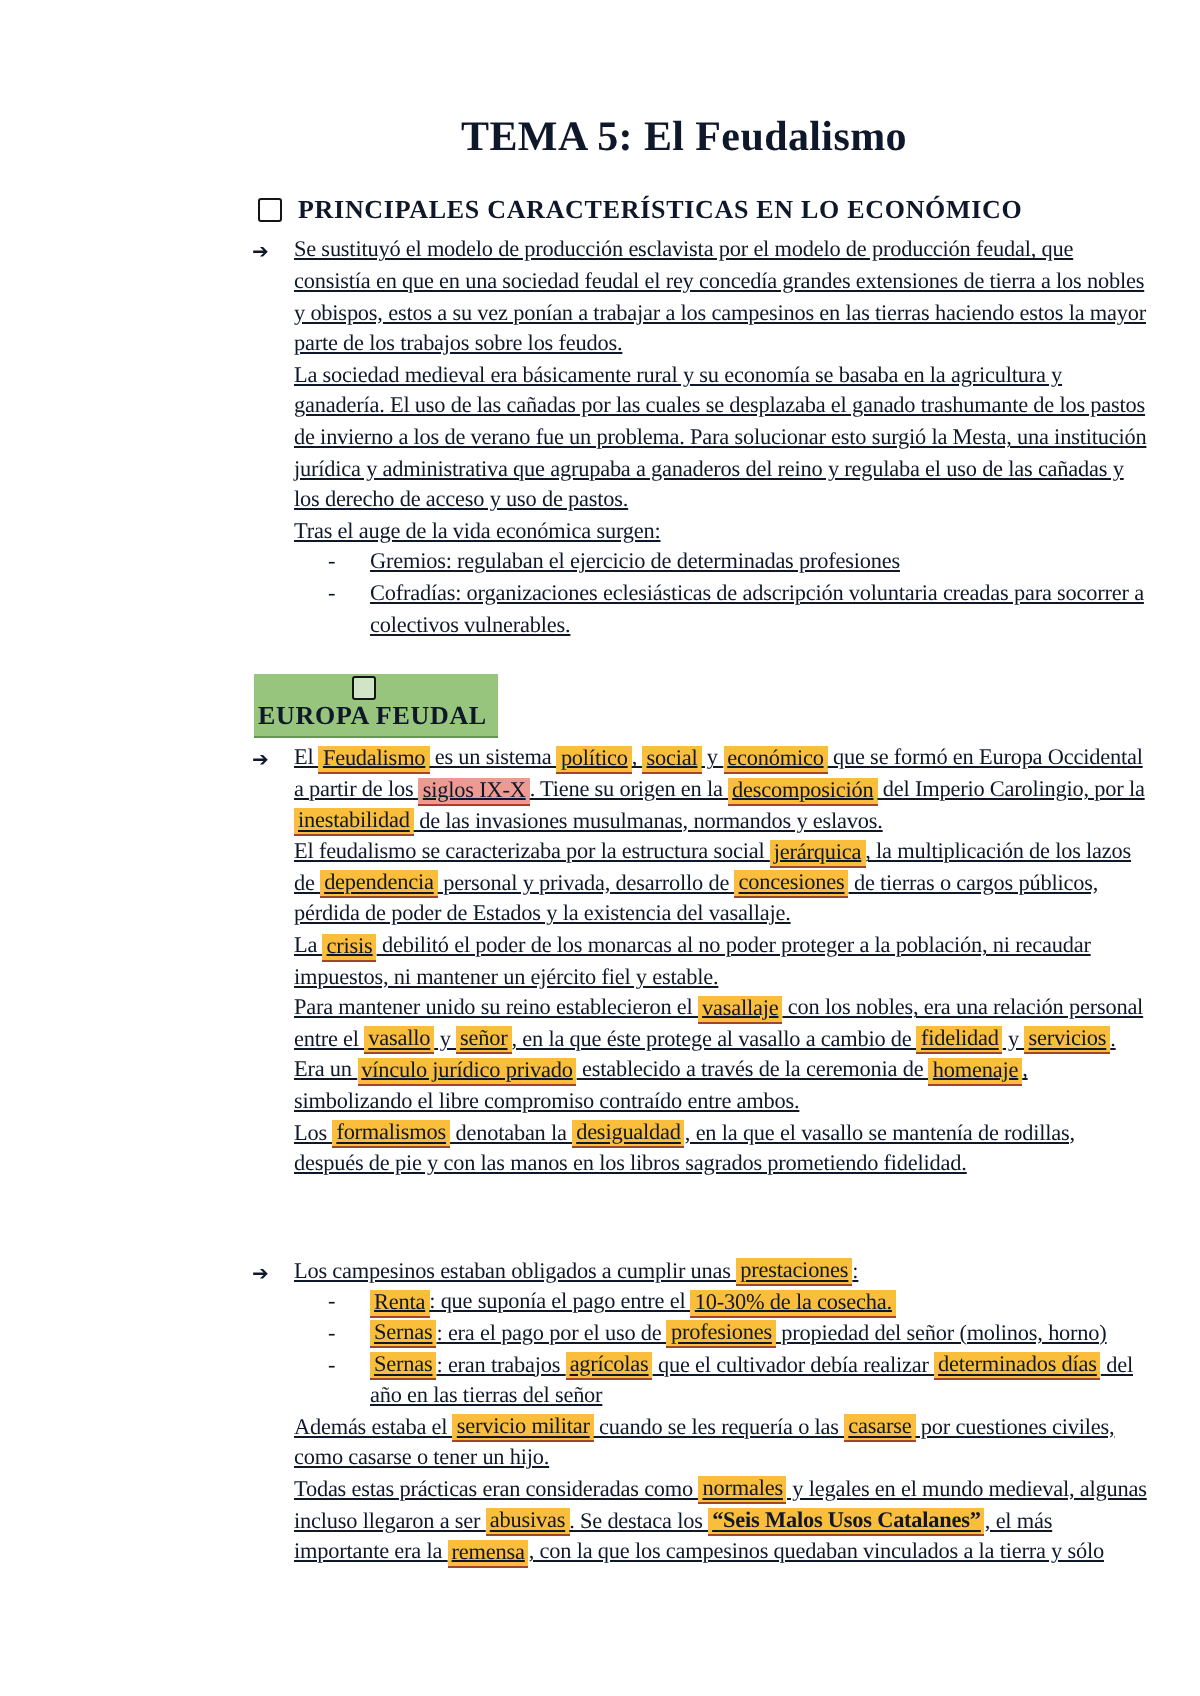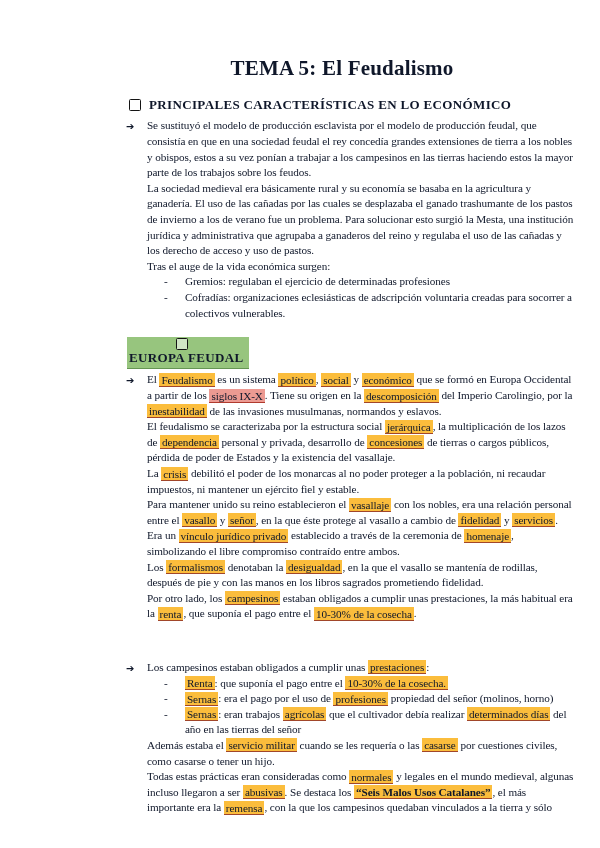--- a/index.html
+++ b/index.html
@@ -7,21 +7,21 @@
     width:600px;height:848px;background:#ffffff;overflow:hidden;position:relative;
     font-family:"Liberation Serif","DejaVu Serif",serif;
     color:#0f172a;
     padding-left:42px;
   }
   .title{
     margin:0;padding-top:57px;text-align:center;
     font-size:21px;font-weight:700;letter-spacing:0.2px;line-height:1.1;
   }
   .content{padding:0 68px 0 85px;}
-  .sec{margin-top:16px;}
+  .sec{margin-top:16px;text-decoration:underline;}
   .sec.gap-lg{margin-top:38px;}
   .sec-header{
     font-size:13px;font-weight:700;letter-spacing:0.35px;
     margin:0 0 3px 0;line-height:1.25;
   }
   .band{display:inline-flex;align-items:center;padding:1px 6px 2px 2px;}
   .band-light{background:var(--band-light);border-bottom:1.5px solid rgba(40,90,30,0.45);flex-direction:column;}
   .band-dark{background:var(--band-dark);border-bottom:1.5px solid rgba(25,70,20,0.5);}
   .checkbox{
     width:10px;height:10px;border:1.7px solid #141414;border-radius:1.5px;
@@ -61,21 +61,20 @@
       <section class="sec">
         <div class="sec-header"><span class="band band-light">
             <span class="checkbox"></span>
             <span class="sec-label">EUROPA FEUDAL</span>
           </span></div>
         <div class="block arrow-block"><span class="bullet arrow">➔</span>El <mark class="hl hl-y">Feudalismo</mark> es un sistema <mark class="hl hl-y">político</mark>, <mark class="hl hl-y">social</mark> y <mark class="hl hl-y">económico</mark> que se formó en Europa Occidental a partir de los <mark class="hl hl-r">siglos IX-X</mark>. Tiene su origen en la <mark class="hl hl-y">descomposición</mark> del Imperio Carolingio, por la <mark class="hl hl-y">inestabilidad</mark> de las invasiones musulmanas, normandos y eslavos.</div>
         <div class="block cont-block">El feudalismo se caracterizaba por la estructura social <mark class="hl hl-y">jerárquica</mark>, la multiplicación de los lazos de <mark class="hl hl-y">dependencia</mark> personal y privada, desarrollo de <mark class="hl hl-y">concesiones</mark> de tierras o cargos públicos, pérdida de poder de Estados y la existencia del vasallaje.</div>
         <div class="block cont-block">La <mark class="hl hl-y">crisis</mark> debilitó el poder de los monarcas al no poder proteger a la población, ni recaudar impuestos, ni mantener un ejército fiel y estable.</div>
         <div class="block cont-block">Para mantener unido su reino establecieron el <mark class="hl hl-y">vasallaje</mark> con los nobles, era una relación personal entre el <mark class="hl hl-y">vasallo</mark> y <mark class="hl hl-y">señor</mark>, en la que éste protege al vasallo a cambio de <mark class="hl hl-y">fidelidad</mark> y <mark class="hl hl-y">servicios</mark>. Era un <mark class="hl hl-y">vínculo jurídico privado</mark> establecido a través de la ceremonia de <mark class="hl hl-y">homenaje</mark>, simbolizando el libre compromiso contraído entre ambos.</div>
         <div class="block cont-block">Los <mark class="hl hl-y">formalismos</mark> denotaban la <mark class="hl hl-y">desigualdad</mark>, en la que el vasallo se mantenía de rodillas, después de pie y con las manos en los libros sagrados prometiendo fidelidad.</div>
-        <div class="block cont-block">Por otro lado, los <mark class="hl hl-y">campesinos</mark> estaban obligados a cumplir unas prestaciones, la más habitual era la <mark class="hl hl-y">renta</mark>, que suponía el pago entre el <mark class="hl hl-y">10-30% de la cosecha</mark>.</div>
       </section>
       <section class="sec gap-lg">
         <div class="block arrow-block"><span class="bullet arrow">➔</span>Los campesinos estaban obligados a cumplir unas <mark class="hl hl-y">prestaciones</mark>:</div>
         <div class="block dash-block"><span class="bullet dash">-</span><mark class="hl hl-y">Renta</mark>: que suponía el pago entre el <mark class="hl hl-y">10-30% de la cosecha.</mark></div>
         <div class="block dash-block"><span class="bullet dash">-</span><mark class="hl hl-y">Sernas</mark>: era el pago por el uso de <mark class="hl hl-y">profesiones</mark> propiedad del señor (molinos, horno)</div>
         <div class="block dash-block"><span class="bullet dash">-</span><mark class="hl hl-y">Sernas</mark>: eran trabajos <mark class="hl hl-y">agrícolas</mark> que el cultivador debía realizar <mark class="hl hl-y">determinados días</mark> del año en las tierras del señor</div>
         <div class="block cont-block">Además estaba el <mark class="hl hl-y">servicio militar</mark> cuando se les requería o las <mark class="hl hl-y">casarse</mark> por cuestiones civiles, como casarse o tener un hijo.</div>
         <div class="block cont-block">Todas estas prácticas eran consideradas como <mark class="hl hl-y">normales</mark> y legales en el mundo medieval, algunas incluso llegaron a ser <mark class="hl hl-y">abusivas</mark>. Se destaca los <mark class="hl hl-y" style="font-weight: 700;">“Seis Malos Usos Catalanes”</mark>, el más importante era la <mark class="hl hl-y">remensa</mark>, con la que los campesinos quedaban vinculados a la tierra y sólo</div>
       </section>
     </div>

